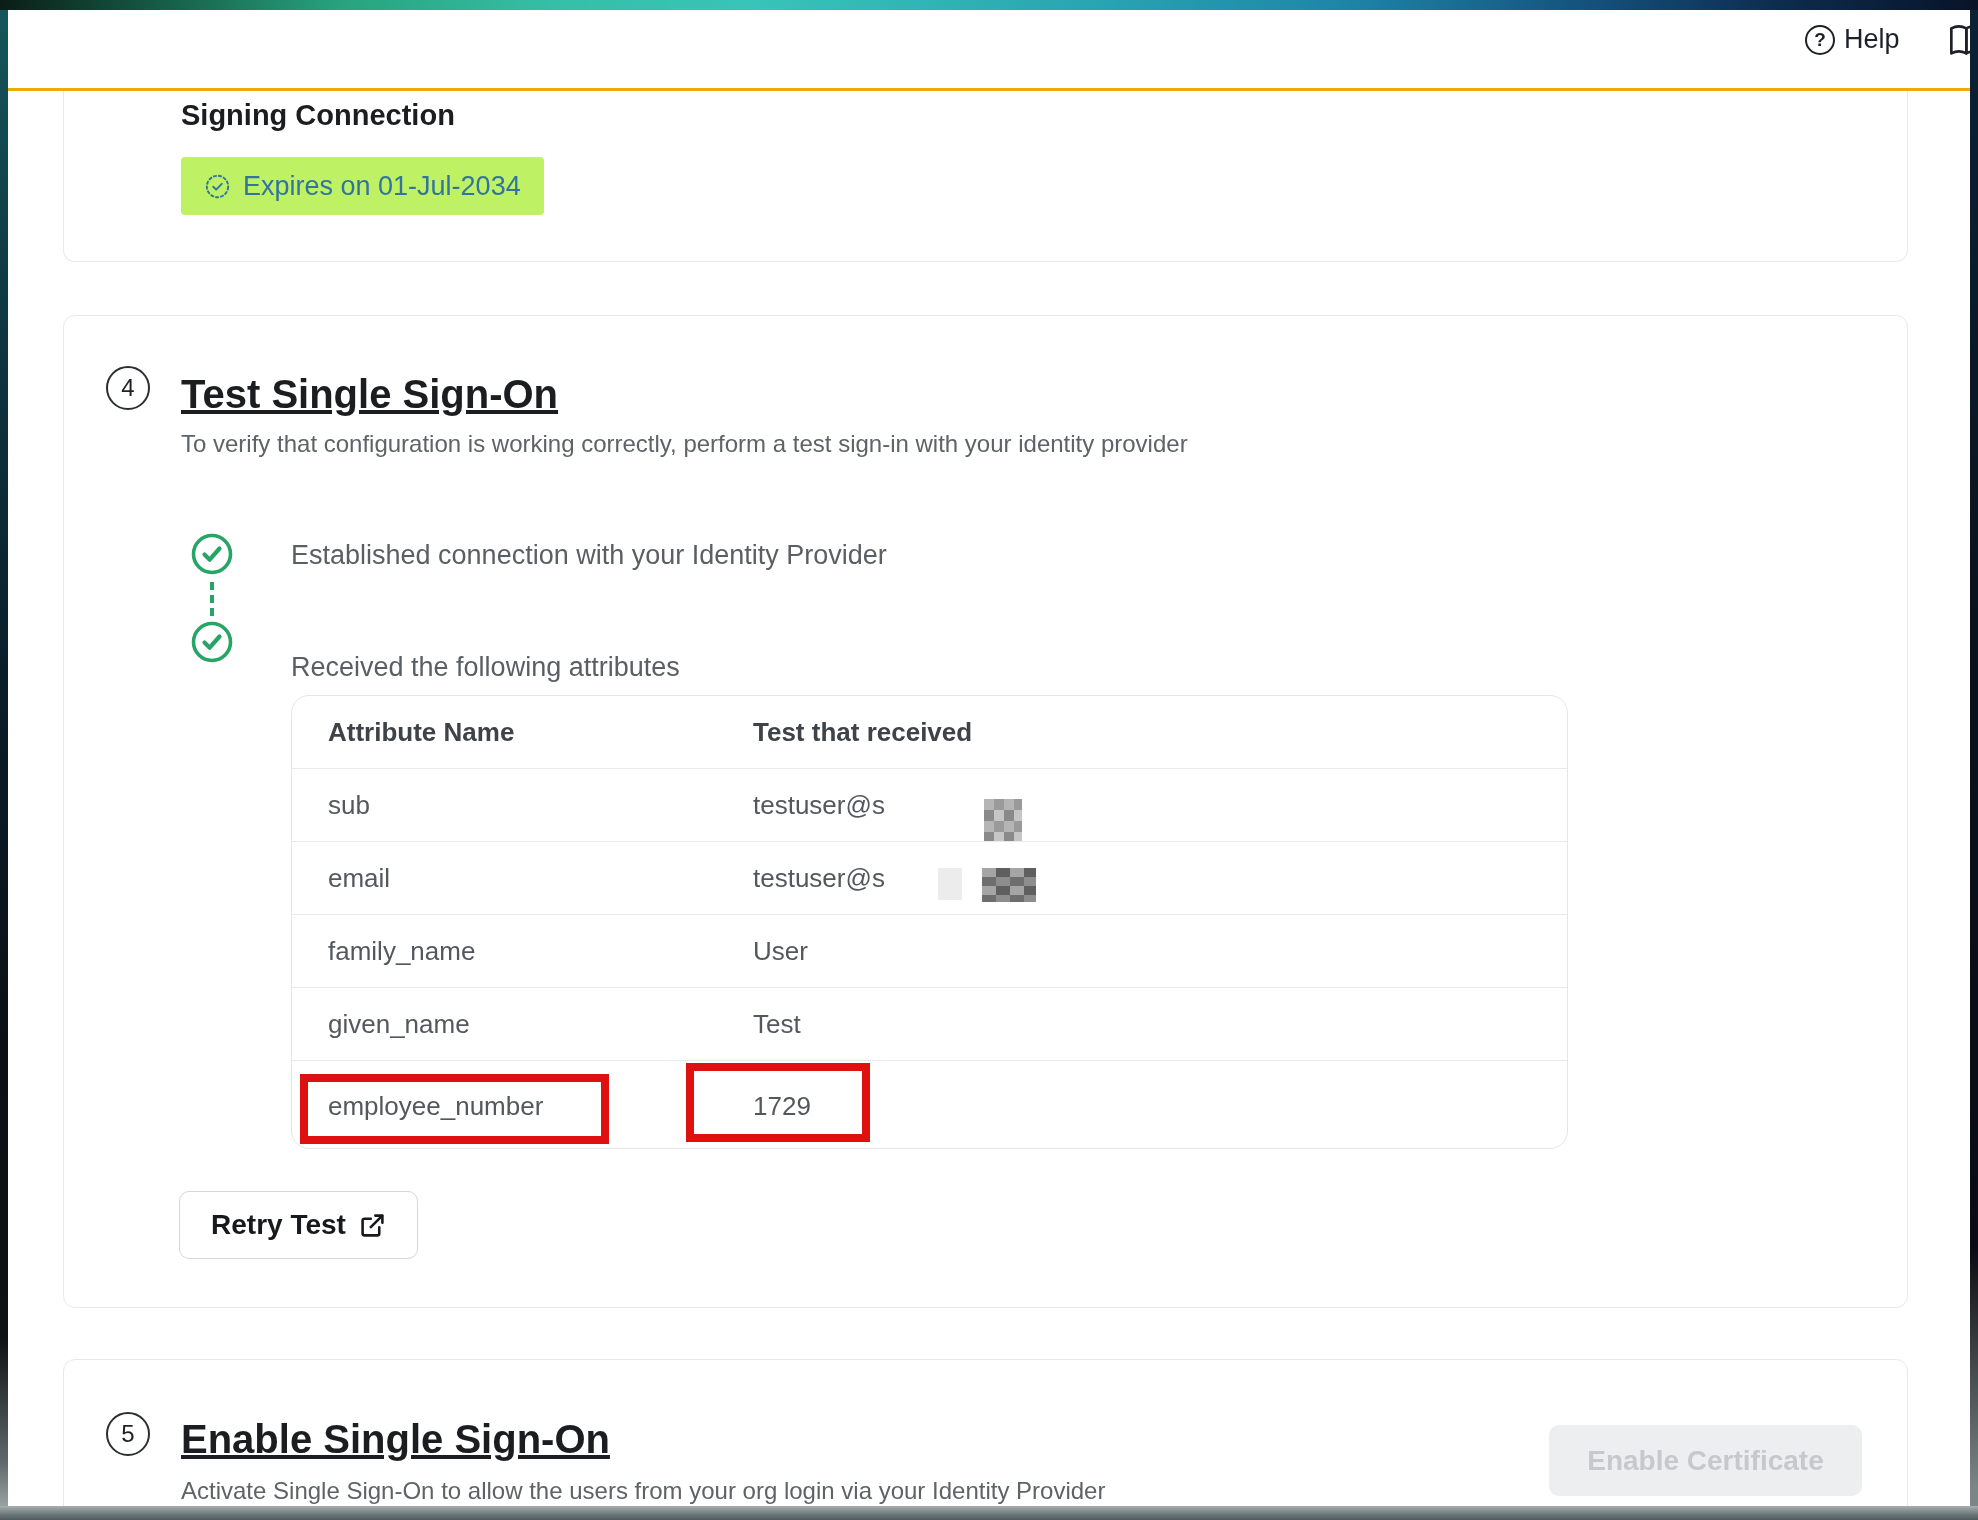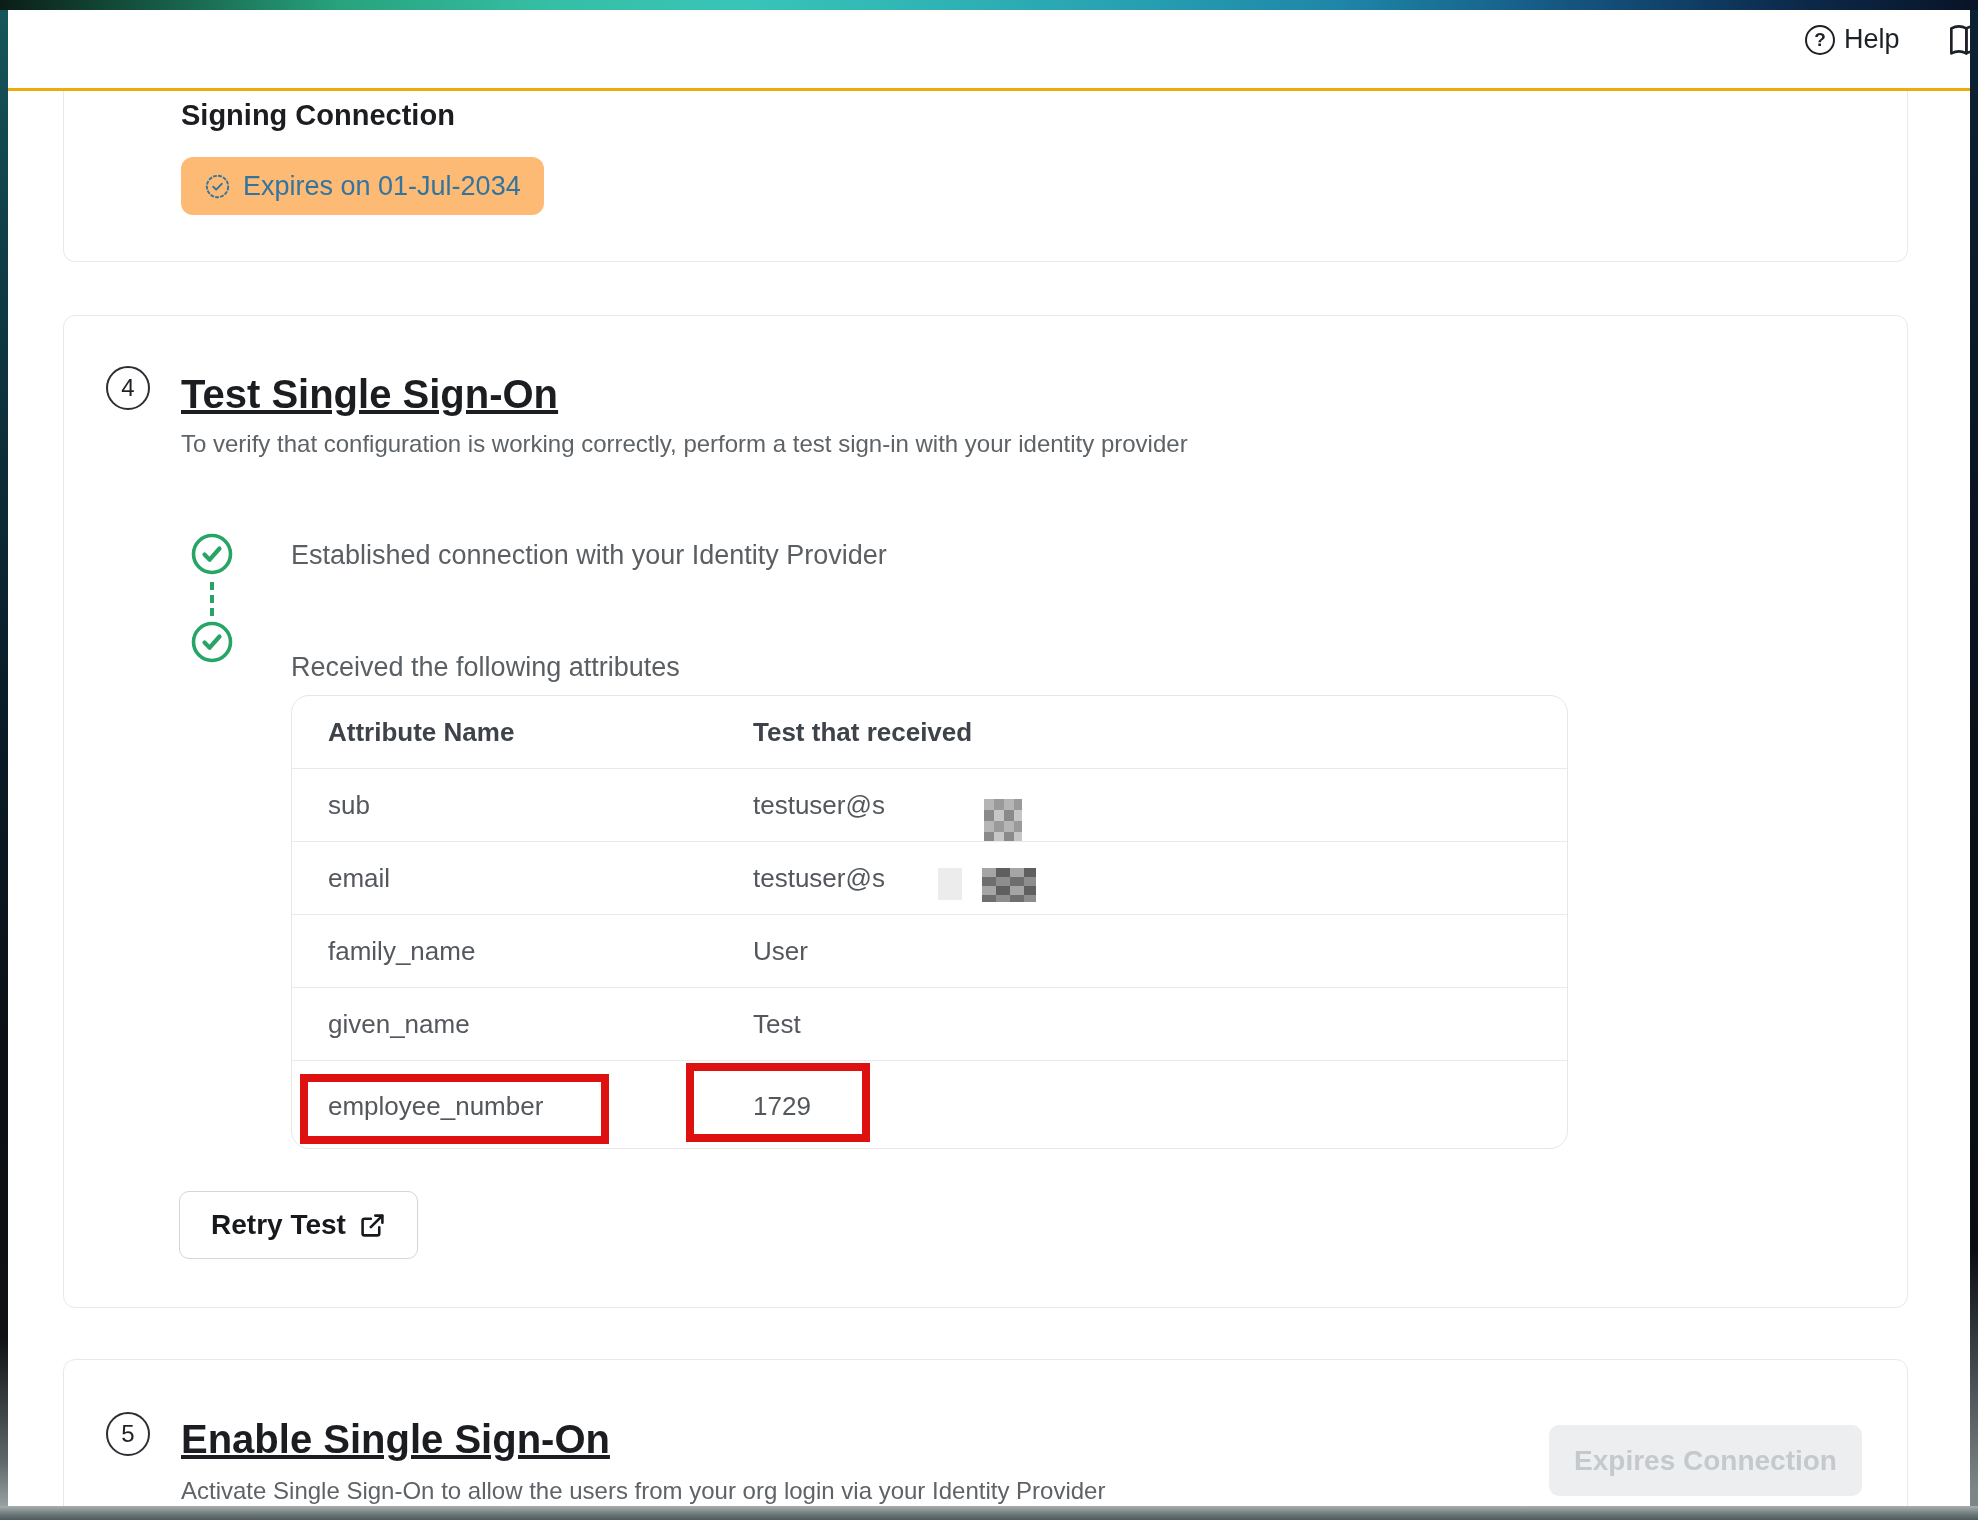--- a/index.html
+++ b/index.html
@@ -22,21 +22,21 @@
   .help-label { font-size:27px; color:#1e2227; }
   .book-icon { position:absolute; left:1940px; top:13px; }
 
   
   .card { position:absolute; left:55px; width:1845px; background:#fff; border:1px solid #E9E9EB; border-radius:12px; }
   .card-cert { top:81px; height:171px; border-top:none; border-radius:0 0 12px 12px; }
   .card-test { top:305px; height:993px; }
   .card-enable { top:1349px; height:320px; }
 
   .cert-title { position:absolute; left:117px; top:8px; font-size:29px; font-weight:700; color:#1b1d21; }
-  .badge { position:absolute; left:117px; top:66px; height:58px; display:inline-flex; align-items:center; gap:12px; padding:0 23px; background:#fdba74; border-radius:12px; }
+  .badge { position:absolute; left:117px; top:66px; height:58px; display:inline-flex; align-items:center; gap:12px; padding:0 23px; background:#bef264; border-radius:4px; }
   .badge-text { font-size:27px; color:#33749F; }
 
   .step-circle { position:absolute; left:42px; width:44px; height:44px; border:2.5px solid #2b2e33; border-radius:50%; display:flex; align-items:center; justify-content:center; font-size:24px; color:#1e2227; }
   .step-title { position:absolute; left:117px; font-size:40px; font-weight:700; color:#1b1d21;text-decoration:underline; }
   .step-desc { position:absolute; left:117px; font-size:24px; color:#5e6367; }
 
   .check-ic { position:absolute; left:127px; width:42px; height:42px; }
   .check-text { position:absolute; left:227px; font-size:27px; color:#5a5f64; }
   .connector { position:absolute; left:146px; top:266px; height:34px; width:0; border-left:4.5px dashed #27A566; }
 
@@ -171,17 +171,17 @@
             <path d="M10.5 13.5 L20.5 3.5"></path>
           </svg>
         </span>
       </div>
     </div>
 
     <div class="card card-enable">
       <div class="step-circle" style="top:52px;">5</div>
       <div class="step-title" style="top:57px;">Enable Single Sign-On</div>
       <div class="step-desc" style="top:117px;">Activate Single Sign-On to allow the users from your org login via your Identity Provider</div>
-      <button class="enable-btn" disabled="">Expires Connection</button>
+      <button class="enable-btn" disabled="">Enable Certificate</button>
     </div>
 
   </div>
 </div>
 
 </body></html>

